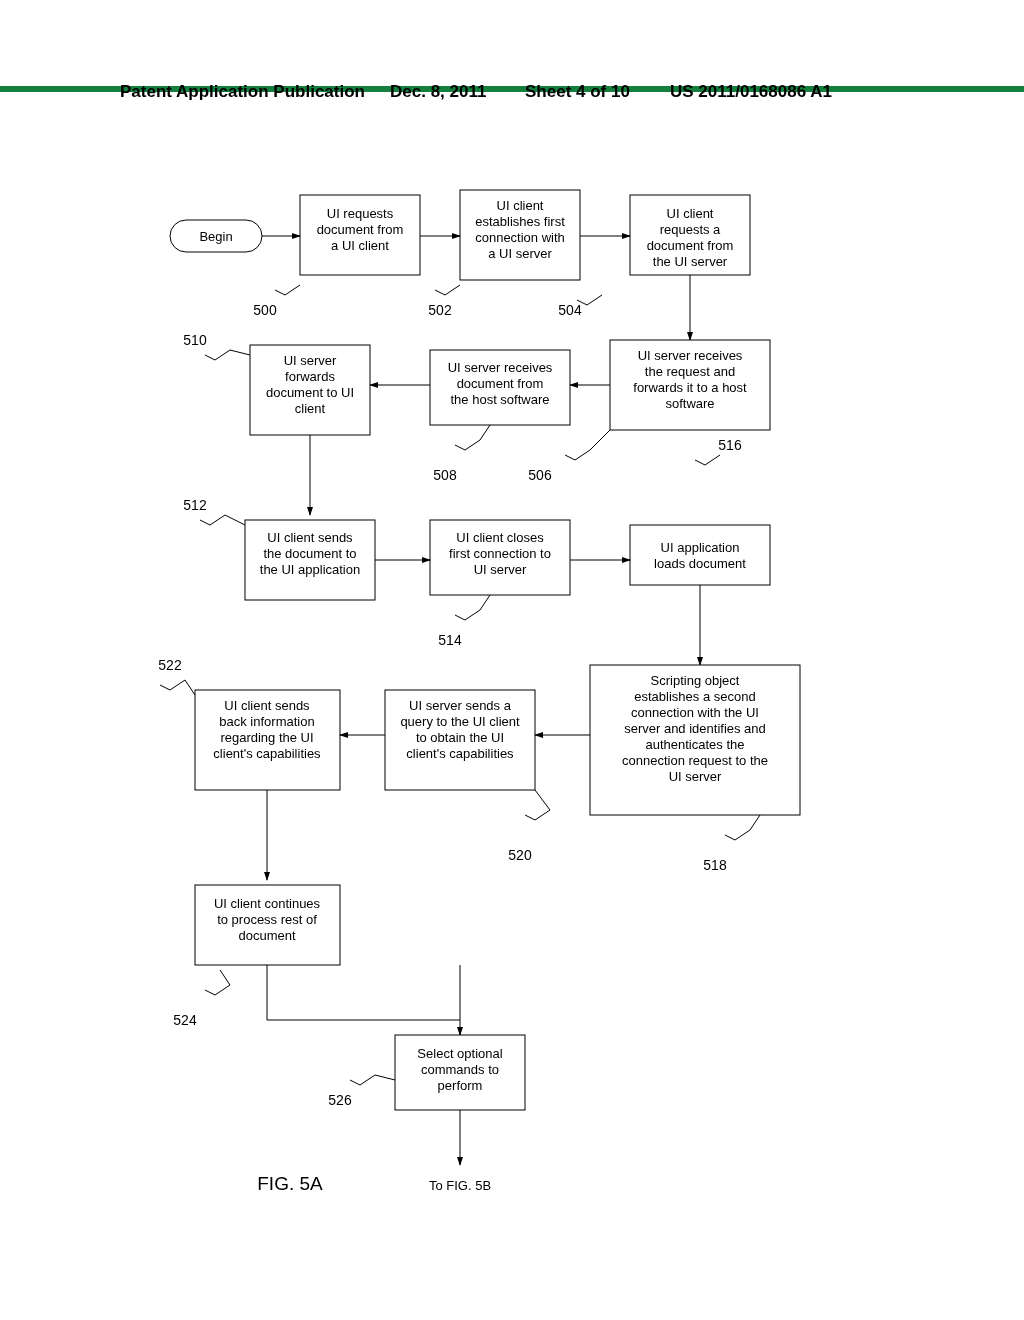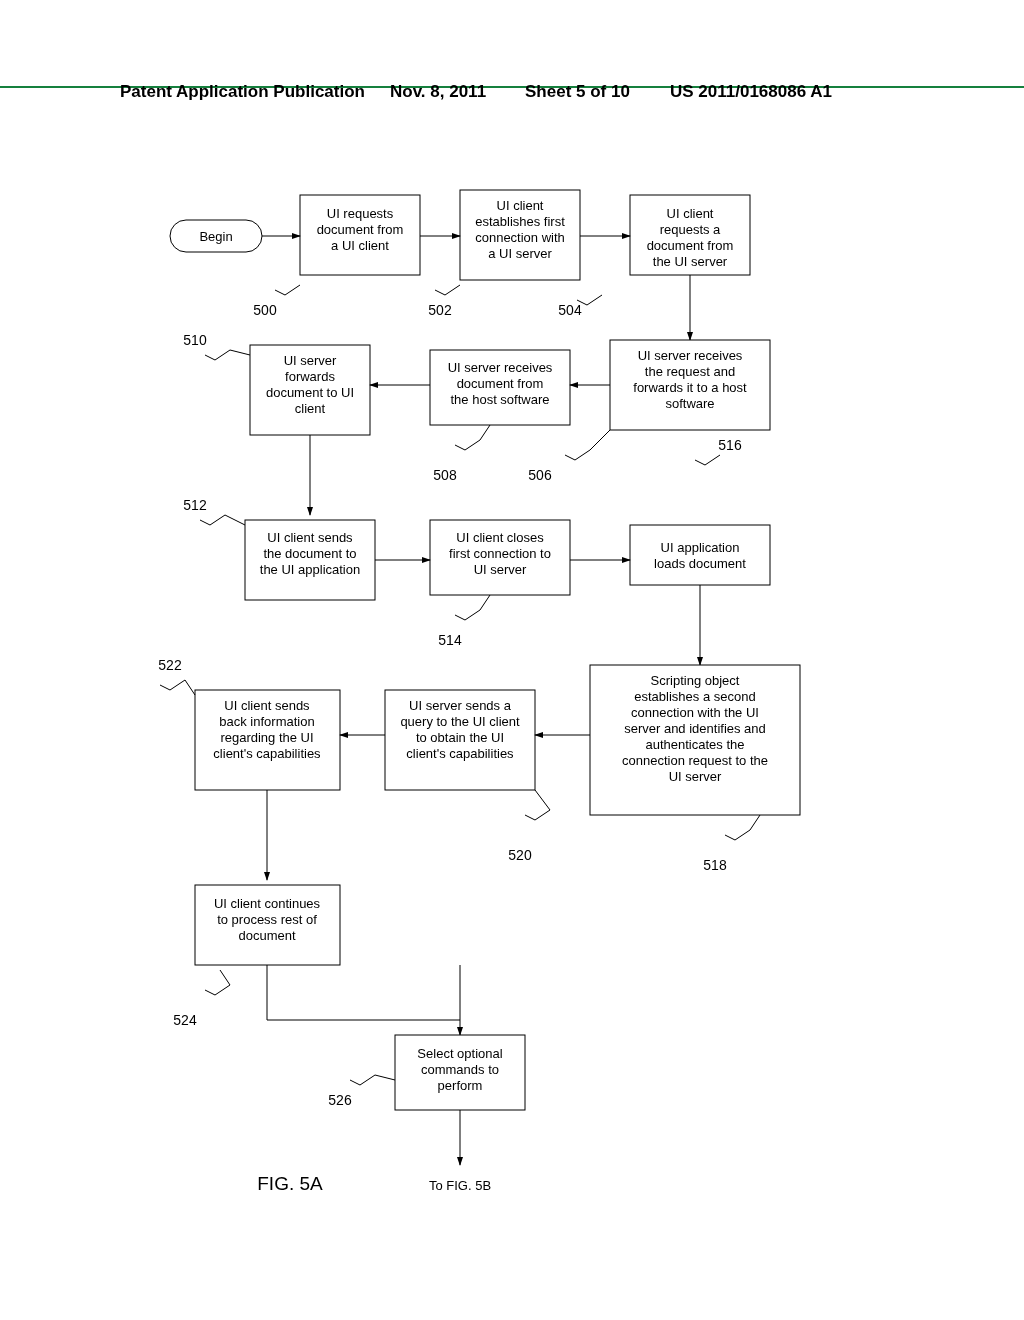--- a/index.html
+++ b/index.html
@@ -13,21 +13,21 @@
     width: 1024px;
     height: 1320px;
     position: relative;
     background: #fff;
   }
   .header {
     position: absolute;
     top: 82px;
     left: 0;
     width: 1024px;
-    border-bottom: 2px solid #15803d;
+    border-bottom: 6px solid #15803d;
     padding-bottom: 4px;
     display: flex;
     font-weight: bold;
     font-size: 17px;
   }
   .header .left { position:absolute; left:120px; }
   .header .mid { position:absolute; left:390px; }
   .header .sheet { position:absolute; left:525px; }
   .header .right { position:absolute; left:670px; }
   svg.diagram {
@@ -72,22 +72,22 @@
     fill: none;
   }
 </style>
 </head>
 <body>
 
 <div class="page">
 
   <div class="header">
     <span class="left">Patent Application Publication</span>
-    <span class="mid">Nov. 8, 2011</span>
-    <span class="sheet">Sheet 5 of 10</span>
+    <span class="mid">Dec. 8, 2011</span>
+    <span class="sheet">Sheet 4 of 10</span>
     <span class="right">US 2011/0168086 A1</span>
   </div>
 
   <svg class="diagram" viewBox="0 0 720 1040">
     <defs>
       <marker id="ah" markerWidth="10" markerHeight="10" refX="8" refY="3" orient="auto">
         <path d="M0,0 L9,3 L0,6 Z" class="arrowhead"></path>
       </marker>
     </defs>
 

